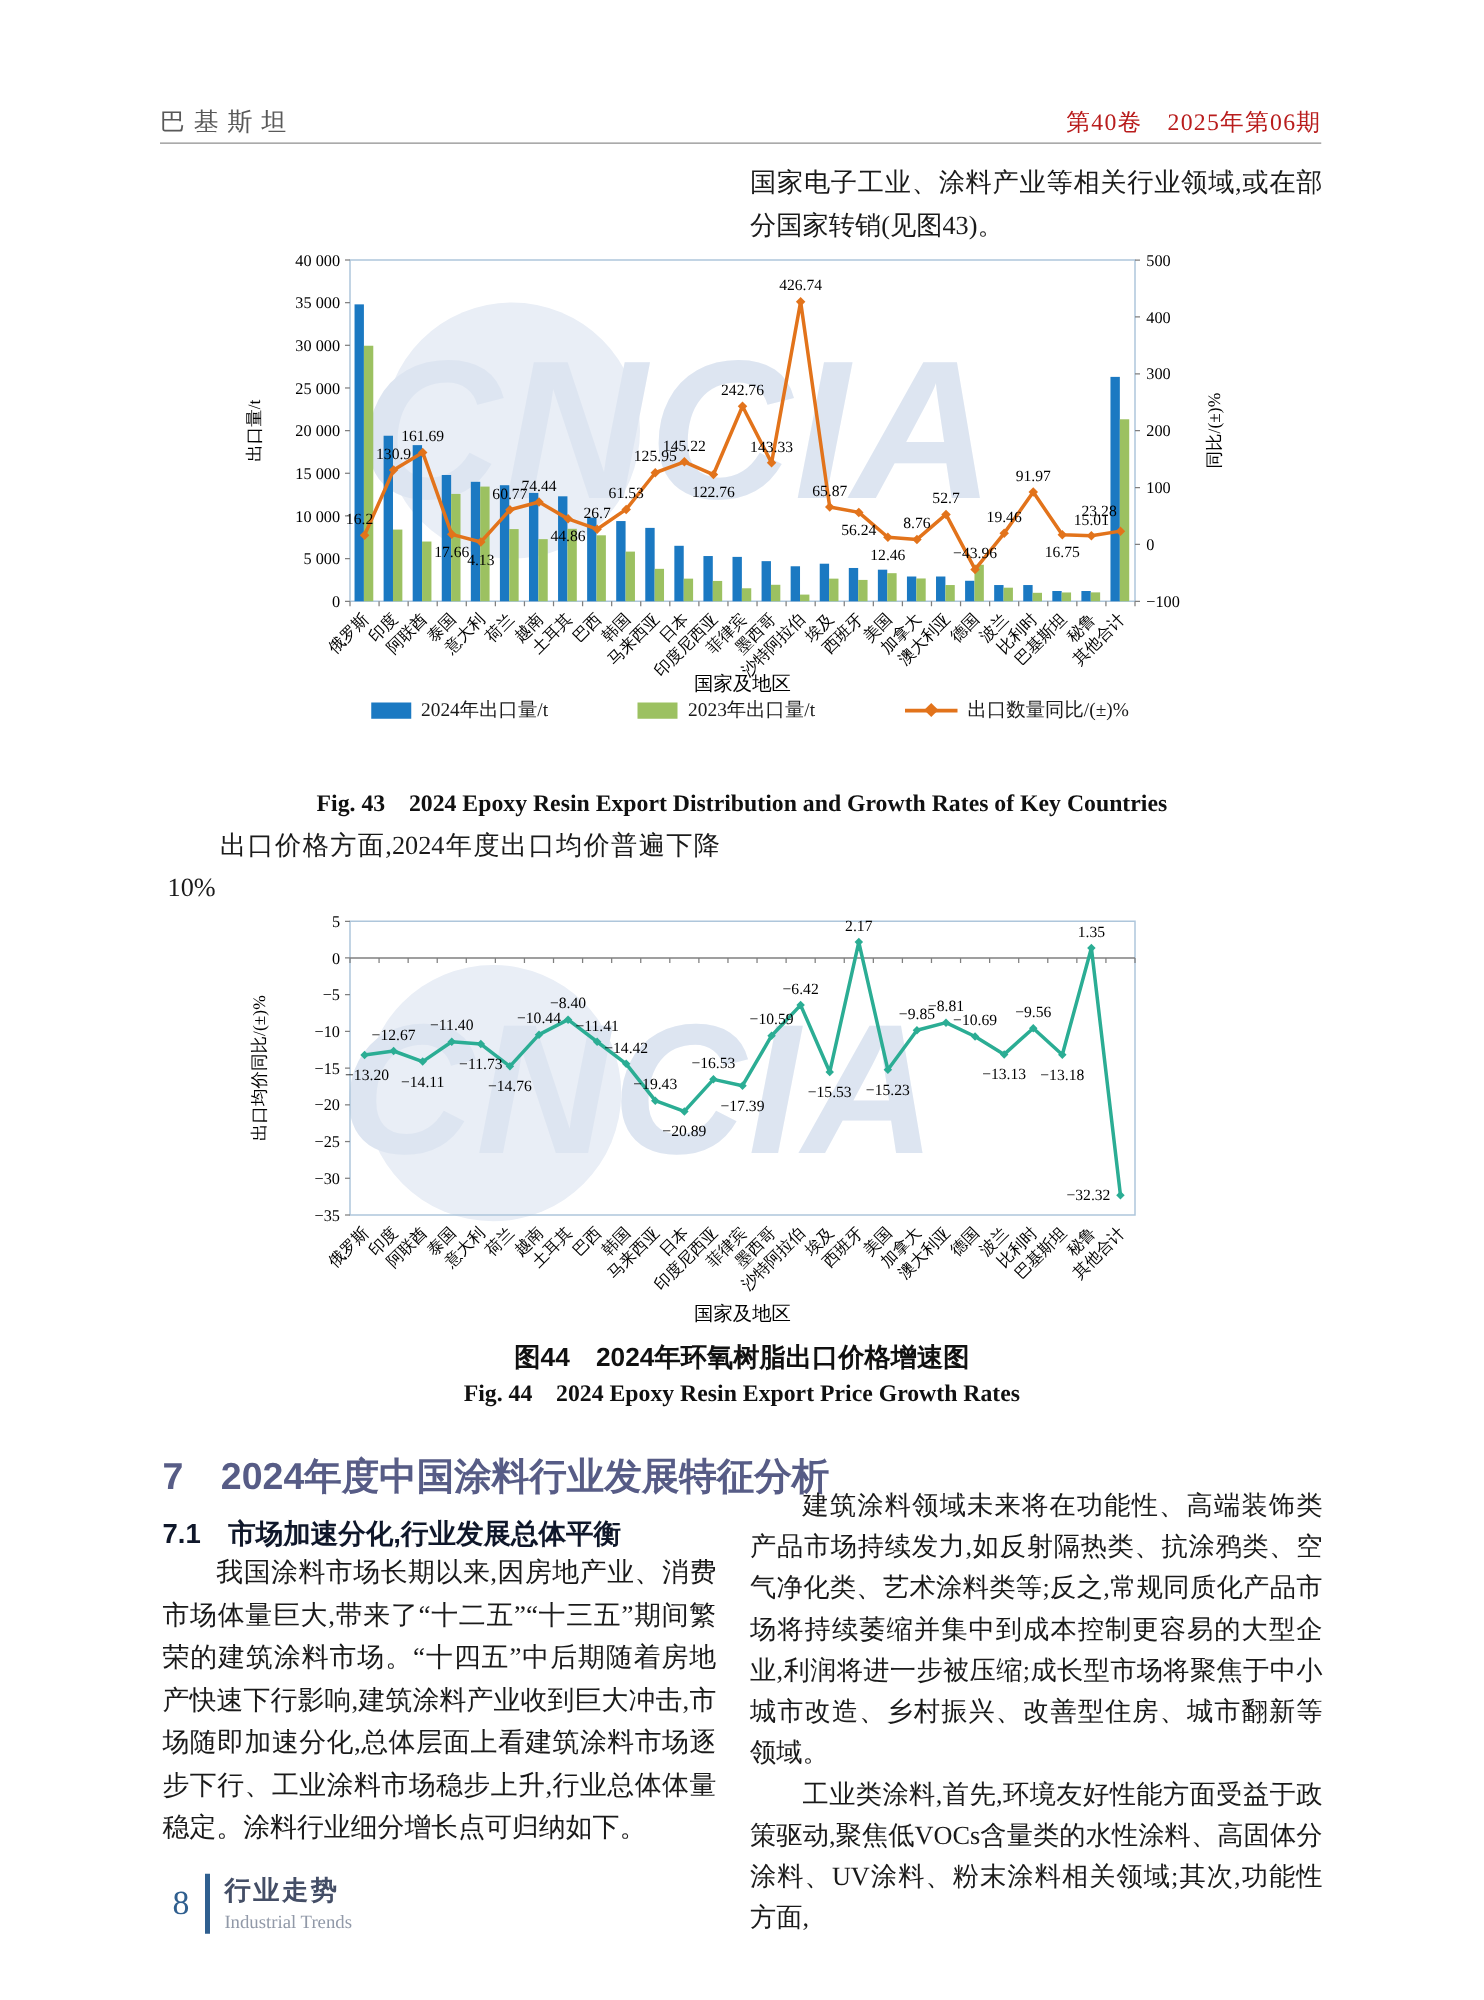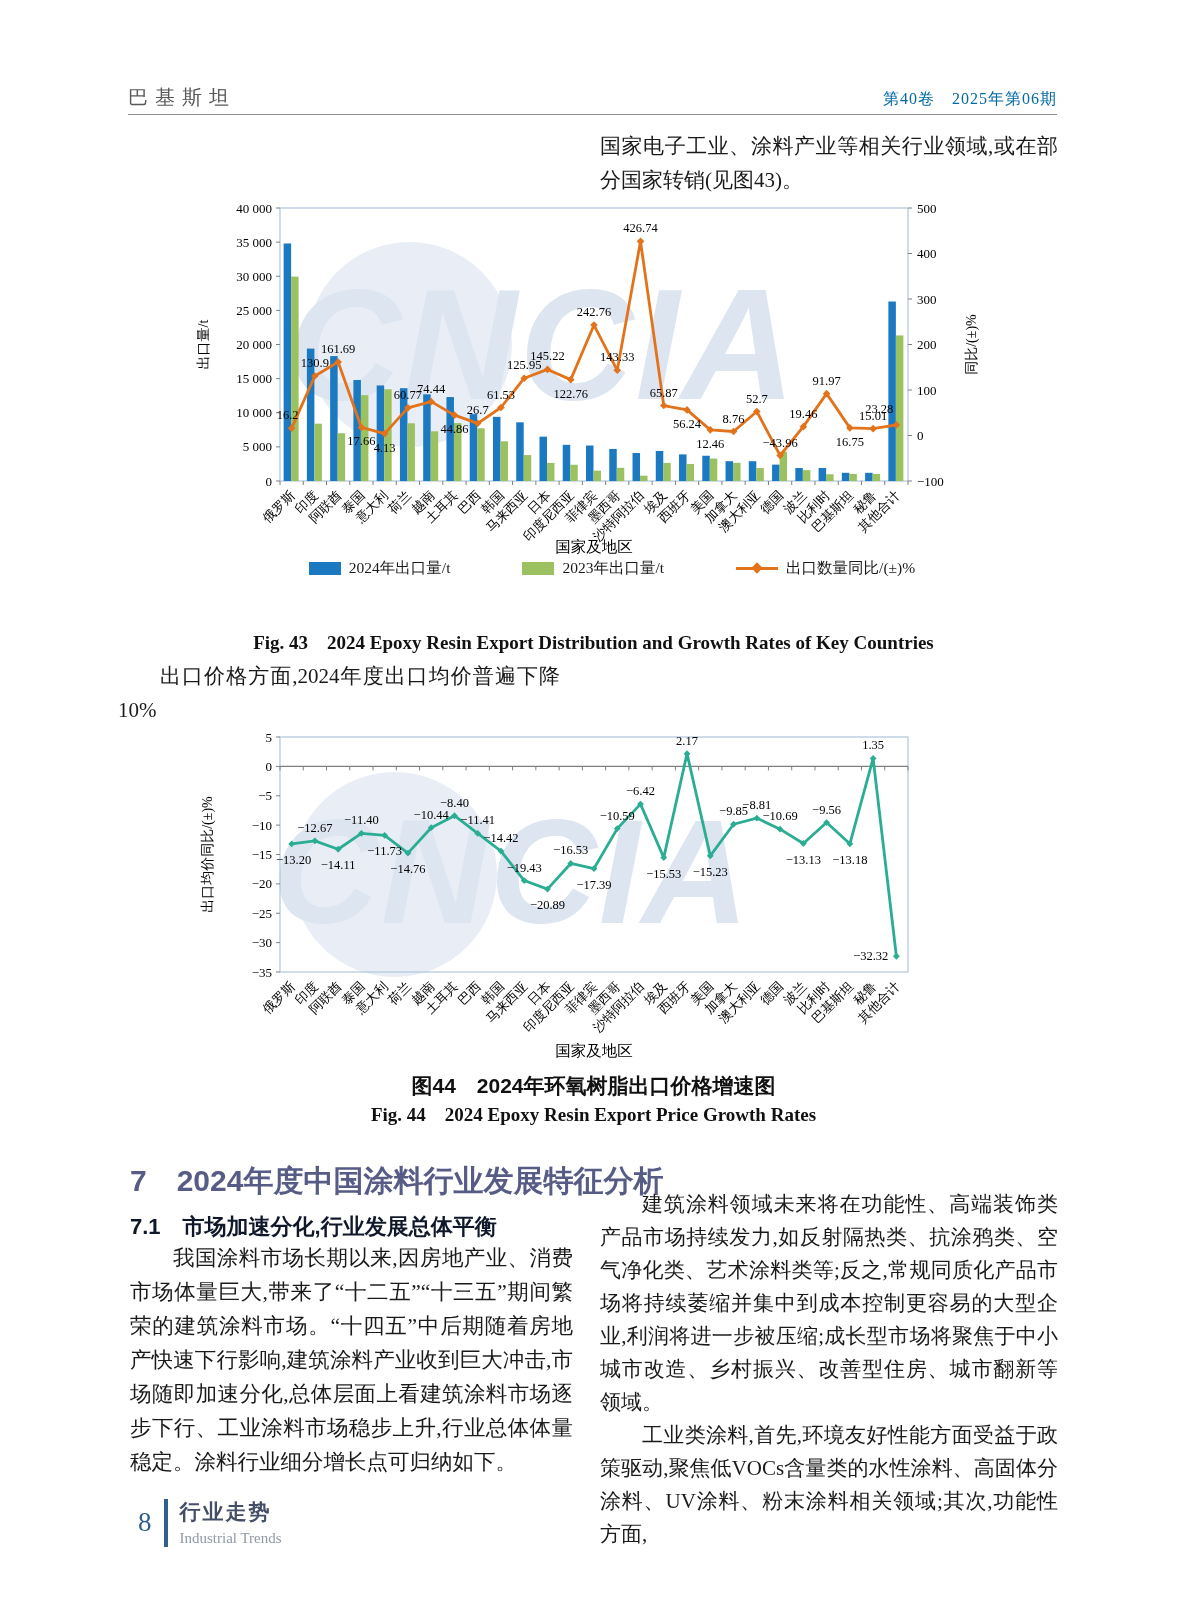--- a/index.html
+++ b/index.html
@@ -2,54 +2,54 @@
 <html><head>
 <meta charset="utf-8">
 <style>
   html,body{margin:0;padding:0;background:#ffffff;}
   .page{position:relative;width:1187px;height:1600px;background:#fff;overflow:hidden;
         color:#1a1a1a;font-family:"Liberation Serif",serif;}
   
   .header{position:absolute;left:128px;right:130px;top:84px;display:flex;
           justify-content:space-between;align-items:baseline;}
   .journal{font-family:"Liberation Sans",sans-serif;font-size:20px;letter-spacing:7px;color:#595959;}
-  .issue{font-size:16px;color:#0369a1;letter-spacing:1px;}
+  .issue{font-size:19px;color:#b91c1c;letter-spacing:1px;}
   .rule{position:absolute;left:128px;right:130px;top:114px;border-top:1.5px solid #8f8f8f;}
   
   .col{position:absolute;font-size:21px;line-height:33.5px;text-align:justify;}
   .intro-left{left:130px;top:130px;width:442px;}
   .intro-right{left:600px;top:130px;width:458px;}
   
   .chart{position:absolute;}
   #fig43{left:190px;top:200px;}
   #fig44{left:190px;top:712px;}
   svg text{fill:#000;font-family:"Liberation Serif",serif;}
   
   .watermark{position:absolute;z-index:0;font-family:"Liberation Sans",sans-serif;
              font-style:italic;font-weight:bold;color:#dde5f1;text-align:left;
              white-space:nowrap;pointer-events:none;}
   .watermark::before{content:"";position:absolute;z-index:-1;left:20px;top:10px;
              width:205px;height:205px;border-radius:50%;background:#e9eef6;}
   .wm43{left:287px;top:232px;width:630px;height:225px;font-size:158px;line-height:225px;letter-spacing:2px;}
   .wm44{left:272px;top:762px;width:630px;height:220px;font-size:148px;line-height:220px;letter-spacing:2px;}
   
-  .legend43{position:absolute;left:202px;top:558px;width:820px;display:flex;
+  .legend43{position:absolute;left:190px;top:558px;width:820px;display:flex;
             justify-content:center;gap:72px;align-items:center;font-size:15.5px;}
   .legend-item{display:flex;align-items:center;gap:8px;}
   .sw{display:inline-block;width:32px;height:13px;}
   .line-swatch{position:relative;display:inline-block;width:42px;height:3px;}
   .line-swatch .diamond{position:absolute;left:17px;top:-3px;width:8px;height:8px;transform:rotate(45deg);}
   
   .cap{position:absolute;left:127px;width:933px;text-align:center;}
   .cap-zh{font-family:"Liberation Sans",sans-serif;font-weight:bold;font-size:21px;color:#111;}
   .cap-en{font-family:"Liberation Serif",serif;font-weight:bold;font-size:19px;color:#111;}
   .cap43zh{top:600px;} .cap43en{top:630px;}
   .cap44zh{top:1072px;} .cap44en{top:1102px;}
   
-  .mid-left{left:118px;top:660px;width:442px;text-indent:2em;}
+  .mid-left{left:134px;top:660px;width:442px;text-indent:2em;}
   .mid-right{left:600px;top:660px;width:458px;}
   
   .sec-h1{position:absolute;left:130px;top:1161px;font-family:"Liberation Sans",sans-serif;
           font-weight:bold;font-size:30px;color:#575c86;}
   .sec-h1 .num{margin-right:30px;}
   .sec-h2{position:absolute;left:130px;top:1212px;font-family:"Liberation Sans",sans-serif;
           font-weight:bold;font-size:22px;color:#575c86;}
   .sec-h2 .num{margin-right:22px;}
   .body-left{position:absolute;left:130px;top:1241px;width:443px;font-size:21.5px;
              line-height:34px;text-align:justify;text-indent:2em;}

